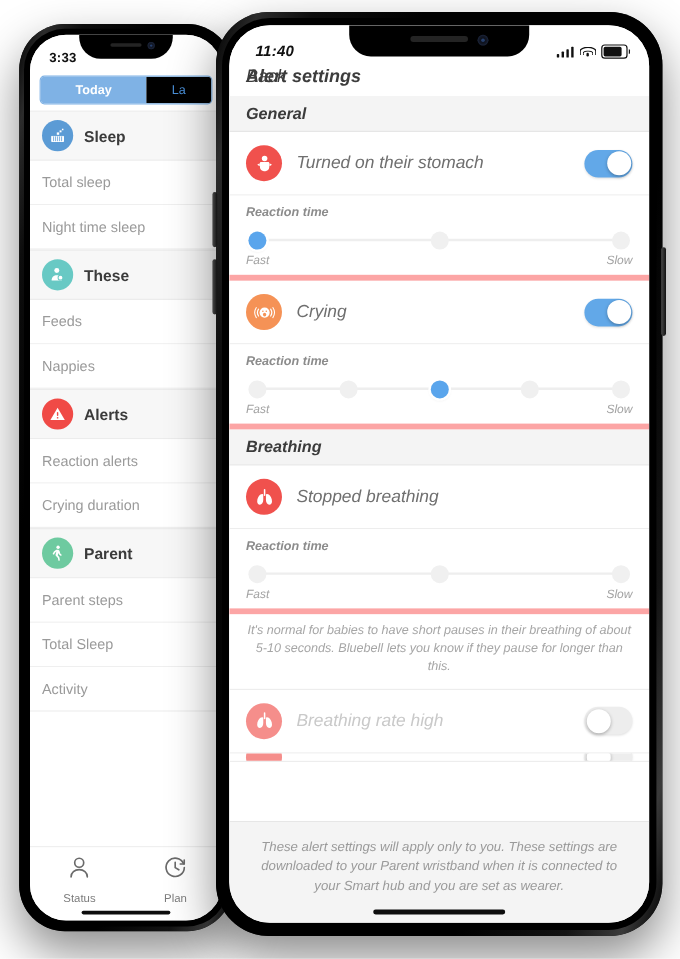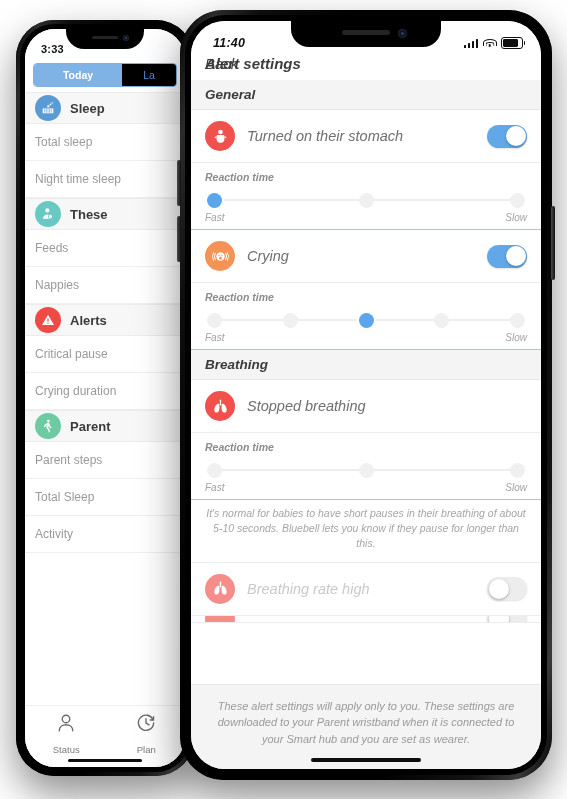--- a/index.html
+++ b/index.html
@@ -71,21 +71,21 @@
   .batt i{position:absolute;left:1.4px;top:1.4px;bottom:1.4px;width:75%;background:#111;border-radius:1.4px;}
 
   
   #screen-left{display:flex;flex-direction:column;background:#fff;}
   .seg-wrap{padding:34px 8px 5px 8px;background:#fff;flex:0 0 auto;}
   .seg{display:flex;border:1px solid #7fb2e5;border-radius:4px;overflow:hidden;height:22px;}
   .seg .tab{flex:1 1 auto;display:flex;align-items:center;justify-content:center;
     font-size:10.5px;color:#4a90d9;background:#000000;white-space:nowrap;overflow:hidden;}
   .seg .tab.active{background:#7fb2e5;color:#fff;font-weight:600;flex:0 0 62%;}
   .list{flex:1 1 auto;overflow:hidden;background:#fff;}
-  .grp{display:flex;align-items:center;gap:9px;padding:2px 10px;background:#f7f7f7;
+  .grp{display:flex;align-items:center;gap:9px;padding:7px 10px;background:#f7f7f7;
     border-bottom:1px solid #ececec;border-top:1px solid #ececec;}
   .grp .gtitle{font-size:13px;font-weight:bold;color:#3b3b3b;}
   .row{padding:11px 10px;font-size:12px;color:#9a9a9a;border-bottom:1px solid #efefef;background:#fff;}
   .cicon{width:26px;height:26px;border-radius:50%;flex:0 0 auto;position:relative;
     display:flex;align-items:center;justify-content:center;}
   .cicon svg{width:16px;height:16px;display:block;}
   .tabbar{flex:0 0 auto;display:flex;align-items:center;justify-content:space-around;
     padding:6px 0 12px;background:#fff;border-top:1px solid #efefef;}
   .tabitem{display:flex;flex-direction:column;align-items:center;gap:10px;}
   .tabitem svg{width:22px;height:22px;display:block;}
@@ -110,21 +110,21 @@
   .alert-row.dim .alabel{color:#c9c9c9;}
   .toggle{width:40px;height:23px;border-radius:12px;position:relative;flex:0 0 auto;
     box-shadow:0 1px 2px rgba(0,0,0,.12);}
   .toggle.on{background:#62a8e8;}
   .toggle.off{background:#ededed;}
   .toggle .knob{position:absolute;top:1.5px;width:20px;height:20px;border-radius:50%;background:#fff;
     box-shadow:0 1px 3px rgba(0,0,0,.3);}
   .toggle.on .knob{right:1.5px;}
   .toggle.off .knob{left:1.5px;}
 
-  .reaction{padding:8px 14px 6px;background:#fff;border-bottom:1px solid #fca5a5;}
+  .reaction{padding:8px 14px 6px;background:#fff;border-bottom:5px solid #fca5a5;}
   .reaction .rt-label{font-size:10.5px;font-weight:bold;color:#8c8c8c;margin-bottom:9px;}
   .slider{position:relative;height:16px;margin:0 2px;}
   .slider .track{position:absolute;left:8px;right:8px;top:7px;height:2px;background:#eeeeee;border-radius:1px;}
   .slider .dots{position:absolute;inset:0;display:flex;align-items:center;justify-content:space-between;}
   .slider .dot{width:15px;height:15px;border-radius:50%;background:#f0f0f0;flex:0 0 auto;}
   .slider .dot.sel{background:#5aa5ec;box-shadow:0 0 0 2px #fff,0 1px 3px rgba(0,0,0,.18);}
   .slider-ends{display:flex;justify-content:space-between;margin-top:4px;}
   .slider-ends span{font-size:10px;color:#a2a2a2;}
   .note{padding:6px 14px 10px;font-size:10.5px;line-height:1.45;color:#a6a6a6;text-align:center;
     background:#fff;border-bottom:1px solid #ededed;}
@@ -196,21 +196,21 @@
         <div class="grp">
           <div class="cicon" style="background:#f04a46;">
             <svg viewBox="0 0 24 24">
               <path d="M12 4.2 21 19.5H3z" fill="#fff"></path>
               <rect x="11.1" y="9.4" width="1.8" height="5.2" rx=".9" fill="#f04a46"></rect>
               <circle cx="12" cy="16.7" r="1.05" fill="#f04a46"></circle>
             </svg>
           </div>
           <div class="gtitle">Alerts</div>
         </div>
-        <div class="row">Critical pause</div>
+        <div class="row">Reaction alerts</div>
         <div class="row">Crying duration</div>
 
         <div class="grp">
           <div class="cicon" style="background:#6ecaa0;">
             <svg viewBox="0 0 24 24" fill="#fff">
               <circle cx="12.6" cy="4.6" r="2.1"></circle>
               <path d="M12.1 7.6c1.2 0 2 .7 2.3 1.8l.9 3 2 1.7-1.1 1.5-2.4-2-.7-2-.9 3.1 2 2.3.7 4.2-1.9.3-.6-3.5-2.6-2.8c-.4-.5-.5-1-.3-1.6l1-3.6-1.7 1.3-1.4 2.5-1.7-.9 1.7-3.1 2.9-2c.5-.2 1-.2 1.8-.2z"></path>
             </svg>
           </div>
           <div class="gtitle">Parent</div>

